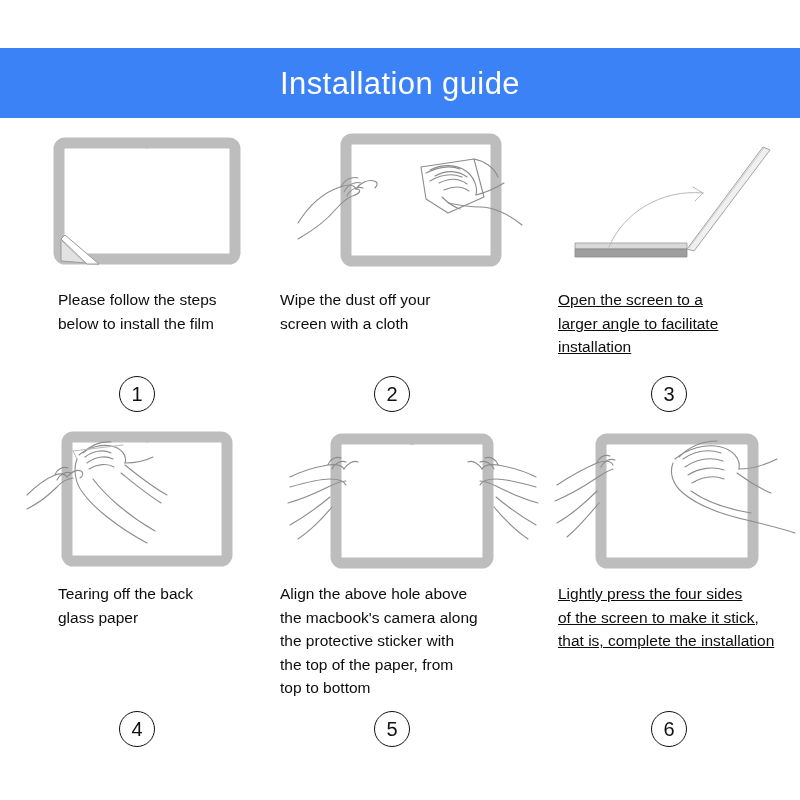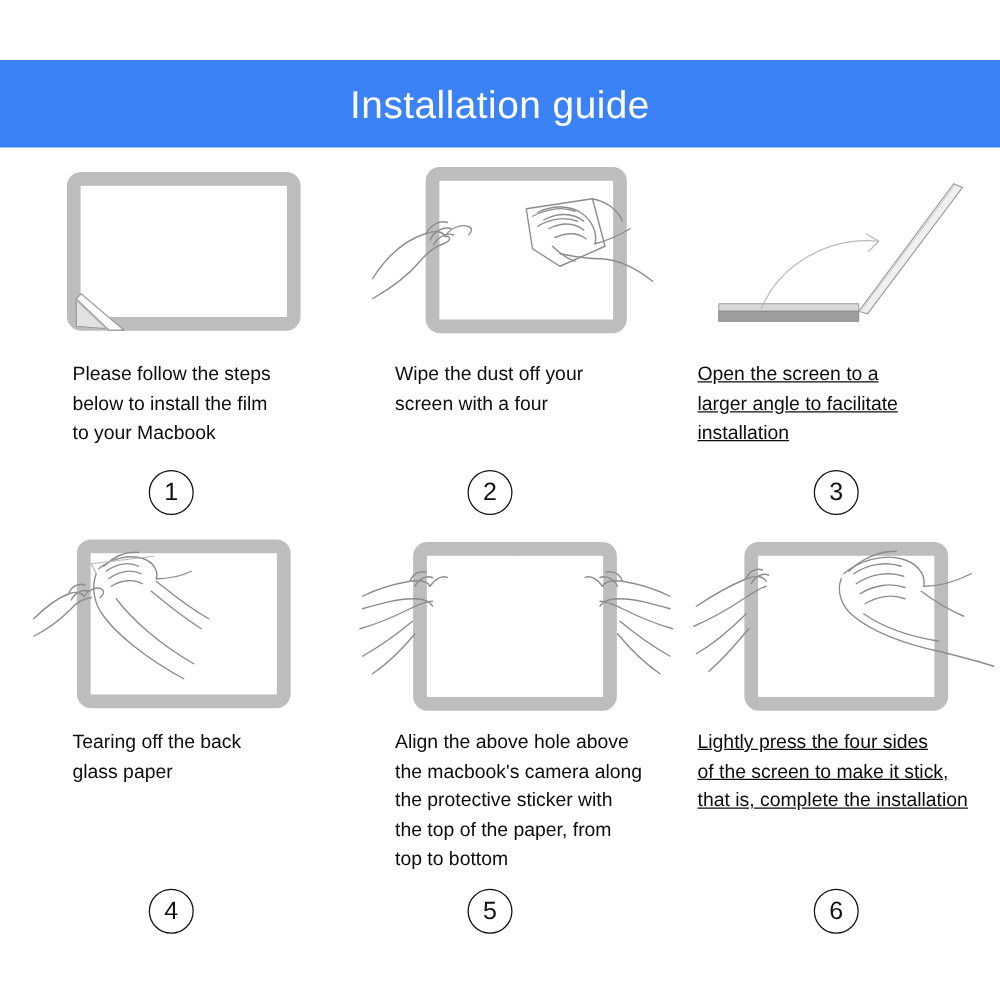--- a/index.html
+++ b/index.html
@@ -66,21 +66,21 @@
   .step-text {
     font-size: 15.5px;
     line-height: 23.5px;
     color: #0d0d0d;
     padding: 0 8px 0 0;
   }
   .step-text .line { white-space: nowrap; }
 
   
   .col1 .step-text { margin-left: 44px; }
-  .col2 .step-text { margin-left: 36px; }
+  .col2 .step-text { }
   .col3 .step-text { margin-left: 12px; text-decoration: underline; }
 
   .row1 .step-text { margin-top: 12px; }
   .row2 .step-text { margin-top: 6px; }
 
   
   .step-number {
     position: absolute;
     width: 34px;
     height: 34px;
@@ -125,21 +125,20 @@
         <circle class="cam" cx="100" cy="14" r="2.6"></circle>
 
         <path class="peel-shade" d="M14 108 L14 130 L52 133 Z"></path>
         <path class="peel" d="M14 108 L40 133 L52 133 L18 104 Z"></path>
         <path class="ink-light" d="M14 109 L38 132"></path>
       </svg>
     </div>
     <div class="step-text">
       <div class="line">Please follow the steps</div>
       <div class="line">below to install the film</div>
-      <div class="line">to your Macbook</div>
     </div>
     <div class="step-number">1</div>
   </div>
 
   <div class="step row1 col2">
     <div class="step-art">
       <svg width="230" height="140" viewBox="0 0 230 140" aria-hidden="true">
         <rect class="screen-fill" x="48" y="8" width="150" height="122" rx="5"></rect>
         <rect class="bezel" x="48" y="8" width="150" height="122" rx="6"></rect>
         <rect class="cam" x="119" y="5" width="9" height="6" rx="1.5"></rect>
@@ -164,21 +163,21 @@
           <path d="M146 59 C155 55 164 55 171 60"></path>
           <path d="M178 64 C186 62 196 58 206 52"></path>
           <path d="M150 72 C160 74 172 76 182 76 C196 76 212 84 224 94"></path>
           <path d="M144 66 C150 72 156 76 162 78"></path>
           <path d="M176 28 C186 30 196 36 200 46"></path>
         </g>
       </svg>
     </div>
     <div class="step-text">
       <div class="line">Wipe the dust off your</div>
-      <div class="line">screen with a four</div>
+      <div class="line">screen with a cloth</div>
     </div>
     <div class="step-number">2</div>
   </div>
 
   <div class="step row1 col3">
     <div class="step-art">
       <svg width="230" height="140" viewBox="0 0 230 140" aria-hidden="true">
 
         <g>
           <path d="M10 118 L122 118 L122 126 L10 126 Z" fill="#9e9e9e"></path>

